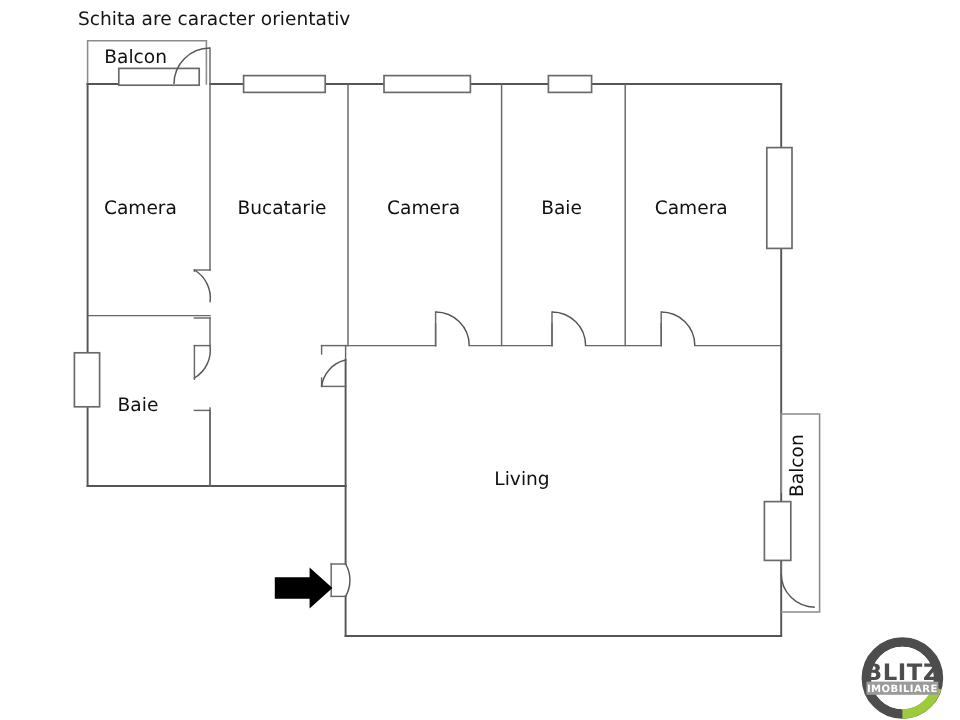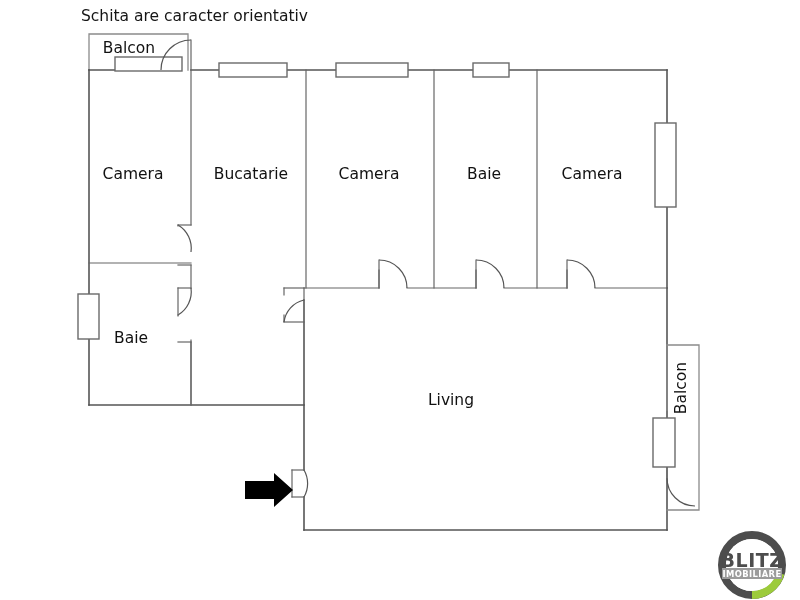--- a/index.html
+++ b/index.html
@@ -10,21 +10,21 @@
   }
   body {
     width: 800px;
     height: 600px;
     position: relative;
     font-family: "DejaVu Sans", sans-serif;
     overflow: hidden;
   }
   #plan-root {
     position: absolute;
-    left: 16px; top: 0;
+    left: 0; top: 0;
     width: 772px;
     height: 600px;
   }
   svg.plan {
     display: block;
     width: 800px;
     height: 600px;
   }
   .wall {
     fill: none;

